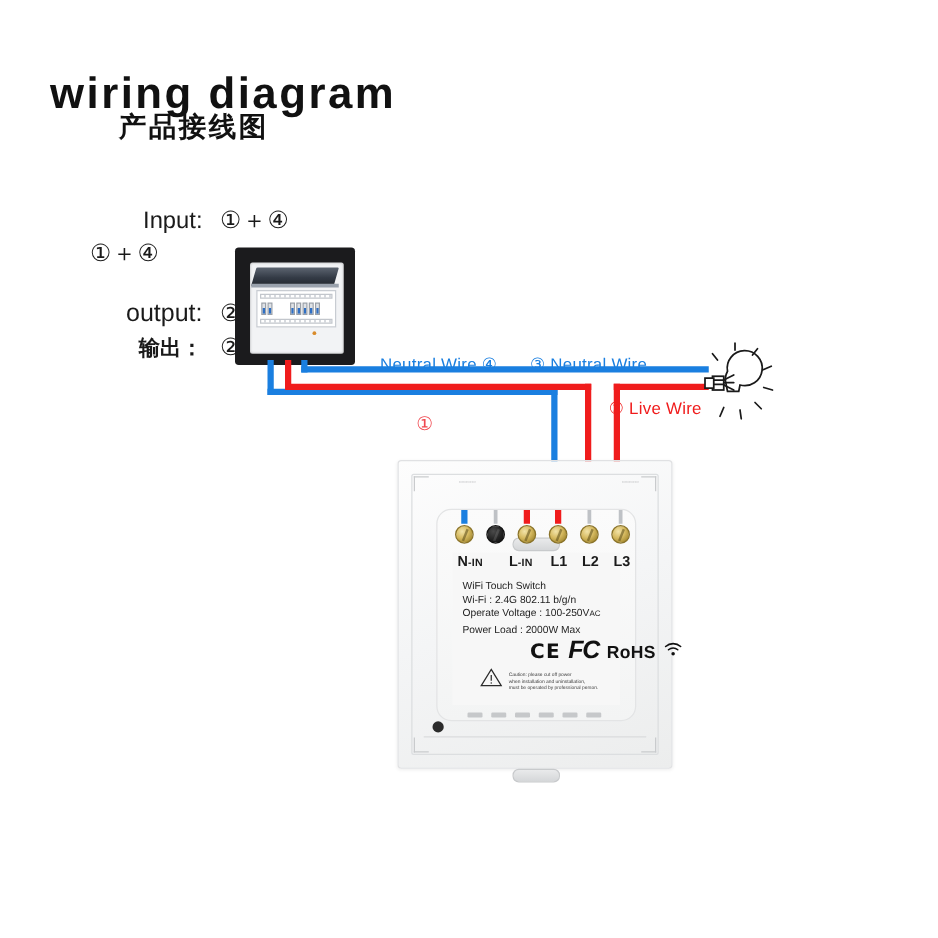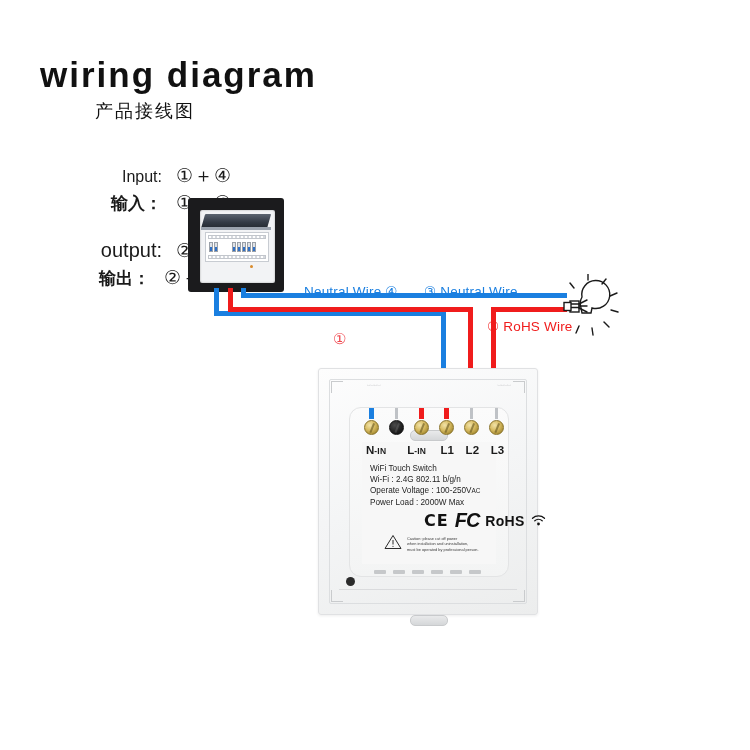--- a/index.html
+++ b/index.html
@@ -26,23 +26,23 @@
     top: 55px;
     font-size: 35px;
     font-weight: 700;
     letter-spacing: 2px;
     color: #111111;
     white-space: nowrap;
   }
   #title-zh {
     position: absolute;
     left: 95px;
-    top: 99px;
-    font-size: 18px;
-    font-weight: 400;
+    top: 87px;
+    font-size: 22px;
+    font-weight: 700;
     letter-spacing: 2px;
     color: #111111;
     white-space: nowrap;
   }
 
   
   .legend-row {
     position: absolute;
     display: flex;
     align-items: baseline;
@@ -55,22 +55,22 @@
   }
   .legend-value {
     display: inline-block;
     margin-left: 14px;
     font-size: 19px;
     letter-spacing: 1px;
   }
   #legend-input-en { left: 58px;  top: 163px; }
   #legend-input-zh { left: 58px;  top: 190px; }
   #legend-output-en{ left: 46px;  top: 238px; }
-  #legend-output-zh{ left: 34px;  top: 265px; font-family: Liberation Serif, serif; }
-  #legend-input-en  .legend-label { width: 104px; font-size: 16px; }
+  #legend-output-zh{ left: 46px;  top: 265px; font-family: Liberation Serif, serif; }
+  #legend-input-en  .legend-label { width: 104px; font-size: 19px; }
   #legend-input-zh  .legend-label { width: 104px; font-size: 17px; font-weight: 700; }
   #legend-output-en .legend-label { width: 116px; font-size: 20px; }
   #legend-output-zh .legend-label { width: 116px; font-size: 17px; font-weight: 700; }
 
   
   #dist-box {
     position: absolute;
     left: 188px;
     top: 198px;
     width: 96px;
@@ -387,21 +387,20 @@
 <div id="page">
 
   <div id="title-en">wiring  diagram</div>
   <div id="title-zh">产品接线图</div>
 
   <div class="legend-row" id="legend-input-en">
     <span class="legend-label">Input:</span>
     <span class="legend-value">①＋④</span>
   </div>
   <div class="legend-row" id="legend-input-zh">
-    <span class="legend-label">输入：</span>
     <span class="legend-value">①＋④</span>
   </div>
   <div class="legend-row" id="legend-output-en">
     <span class="legend-label">output:</span>
     <span class="legend-value">②＋③</span>
   </div>
   <div class="legend-row" id="legend-output-zh">
     <span class="legend-label">输出：</span>
     <span class="legend-value">②＋③</span>
   </div>
@@ -438,21 +437,21 @@
 
   <div class="wire wire-red" style="left:228px; top:288px; width:5px; height:24px;"></div>
   <div class="wire wire-red" style="left:228px; top:307px; width:245px; height:5px;"></div>
   <div class="wire wire-red" style="left:468px; top:307px; width:5px; height:112px;"></div>
 
   <div class="wire wire-red" style="left:491px; top:307px; width:76px; height:5px;"></div>
   <div class="wire wire-red" style="left:491px; top:307px; width:5px; height:112px;"></div>
 
   <div class="wire-label lbl-blue" id="lbl-neutral-4">Neutral Wire ④</div>
   <div class="wire-label lbl-blue" id="lbl-neutral-3">③ Neutral Wire</div>
-  <div class="wire-label lbl-red" id="lbl-live-2">② RoHS Wire</div>
+  <div class="wire-label lbl-red" id="lbl-live-2">② Live Wire</div>
   <div id="lbl-circ-1">①</div>
 
   <div id="bulb">
     <svg width="74" height="66" viewBox="0 0 74 66">
       <g stroke="#1a1a1a" stroke-width="1.4" fill="none" stroke-linecap="round">
 
         <path d="M30 33 a14 14 0 1 1 10 11 l-1 5 h-9 l-1 -5 a14 14 0 0 1 1 -11 z" transform="translate(4,-10)"></path>
 
         <rect x="22" y="27" width="9" height="11" fill="#ffffff"></rect>
         <line x1="22" y1="30" x2="31" y2="30"></line>

